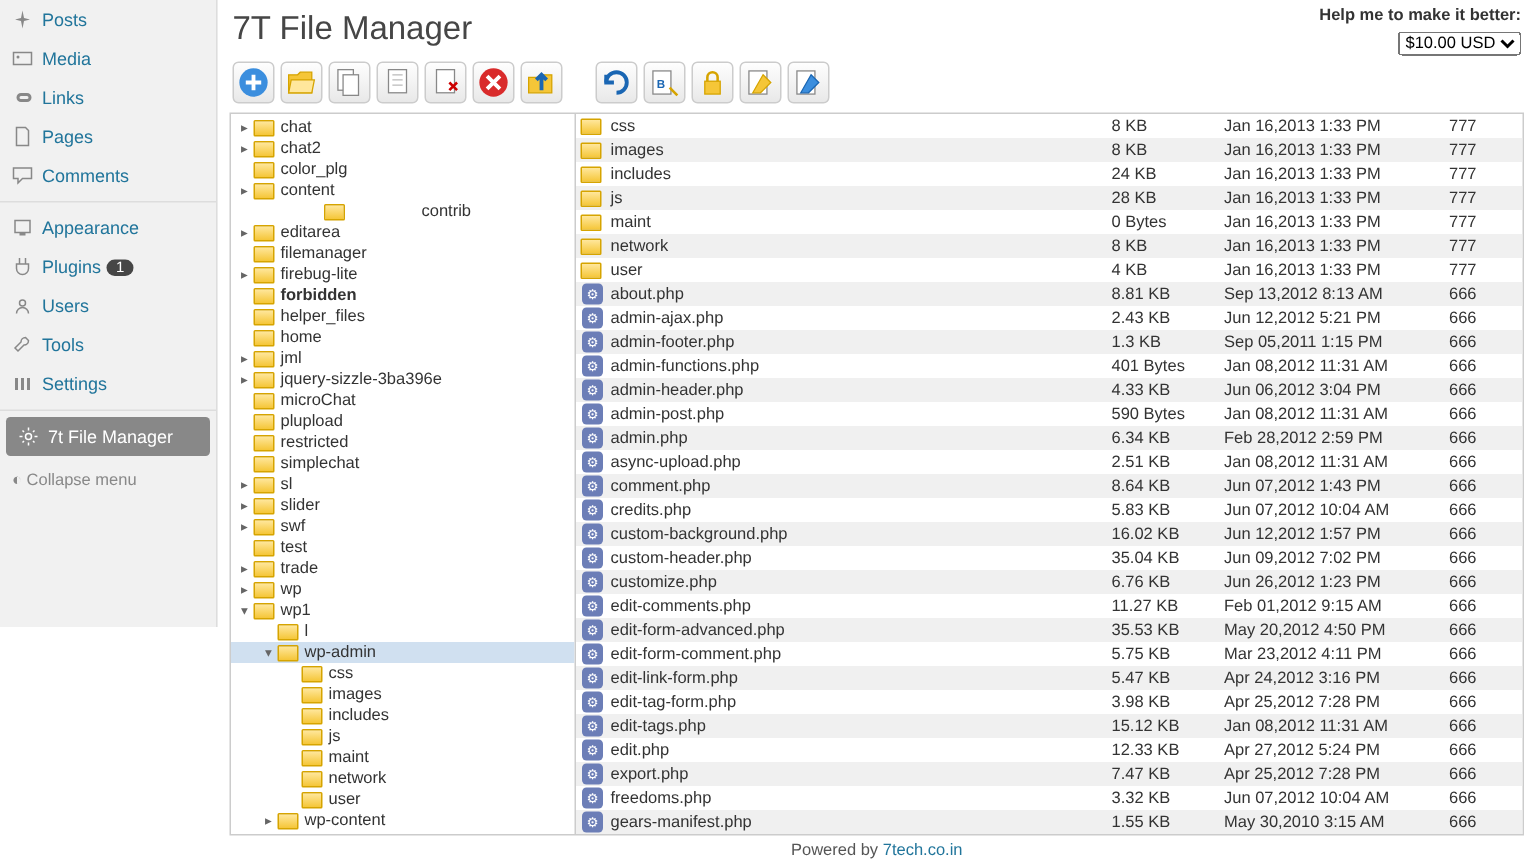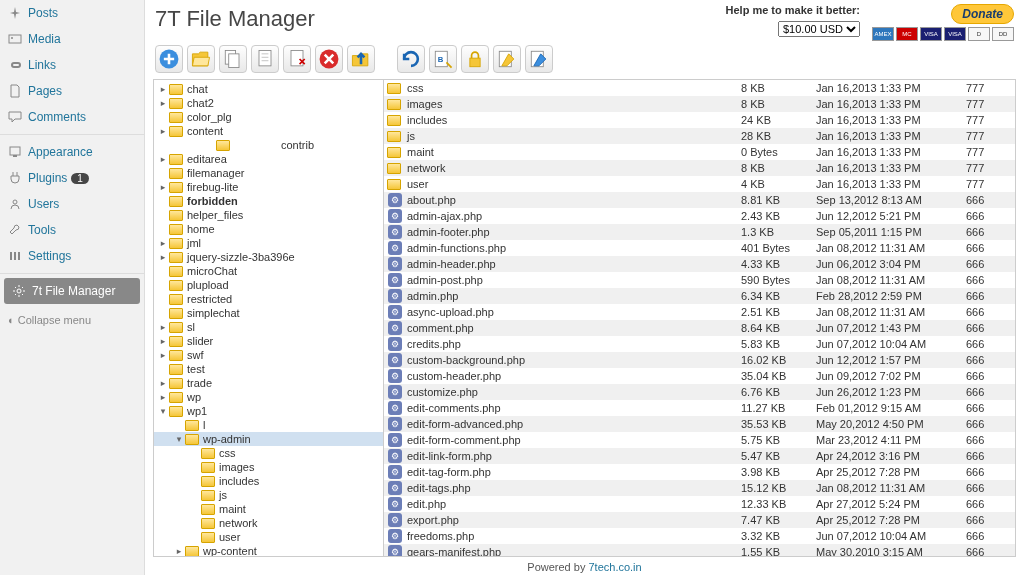--- a/index.html
+++ b/index.html
@@ -1,17 +1,17 @@
 <!DOCTYPE html>
 <html><head>
 <meta charset="utf-8">
 <style>
 * { margin: 0; padding: 0; box-sizing: border-box; }
 body { font-family: Arial, sans-serif; font-size: 12px; color: #333; background: #fff; width: 1024px; height: 575px; overflow: hidden; display: flex; }
-.sidebar { width: 145px; background: #f1f1f1; border-right: 1px solid #ddd; height: 575px; }
+.sidebar { width: 145px; background: #f1f1f1; border-right: 1px solid #ddd; height: 418px; }
 .sidebar-item { display: flex; align-items: center; padding: 6px 8px; color: #21759b; cursor: pointer; }
 .sidebar-item.active { background: #888; color: #fff; border-radius: 3px; margin: 2px 4px; }
 .sidebar-item .count { background: #464646; color: #fff; border-radius: 10px; padding: 0 6px; font-size: 10px; margin-left: 4px; }
 .sidebar-item svg { width: 14px; height: 14px; margin-right: 6px; flex-shrink: 0; }
 .collapse { color: #888; padding: 8px; font-size: 11px; cursor: pointer; }
 .main { flex: 1; display: flex; flex-direction: column; height: 575px; }
 .header-row { display: flex; justify-content: space-between; align-items: flex-start; padding: 4px 10px 0; }
 .page-title { font-size: 22px; color: #464646; font-weight: normal; padding: 2px 0; }
 .help-area { text-align: right; font-size: 11px; }
 .help-txt { font-weight: bold; color: #333; margin-bottom: 3px; }
@@ -126,31 +126,20 @@
   <div class="header-row">
     <h1 class="page-title">7T File Manager</h1>
     <div class="help-area">
       <div style="display:flex;align-items:flex-start;gap:12px;">
         <div>
           <div class="help-txt">Help me to make it better:</div>
           <select class="amount-sel">
             <option>$10.00 USD</option>
           </select>
         </div>
-        <div>
-          <button class="donate-btn">Donate</button>
-          <div class="cc-row" id="cc-row">
-              <div class="cc" style="background: rgb(46, 119, 188); color: rgb(255, 255, 255);">AMEX</div>
-              <div class="cc" style="background: rgb(204, 0, 0); color: rgb(255, 255, 255);">MC</div>
-              <div class="cc" style="background: rgb(26, 31, 113); color: rgb(255, 255, 255);">VISA</div>
-              <div class="cc" style="background: rgb(26, 31, 113); color: rgb(255, 255, 255);">VISA</div>
-              <div class="cc" style="background: rgb(247, 247, 247); color: rgb(51, 51, 51);">D</div>
-              <div class="cc" style="background: rgb(247, 247, 247); color: rgb(51, 51, 51);">DD</div>
-            </div>
-        </div>
       </div>
     </div>
   </div>
 
   <div class="toolbar" id="toolbar">
       <div class="tbtn">
         <svg width="24" height="24" viewBox="0 0 28 28">
           <circle cx="14" cy="14" r="11" fill="#3b8ede"></circle>
           <path d="M14 8v12M8 14h12" stroke="#fff" stroke-width="3"></path>
         </svg>

